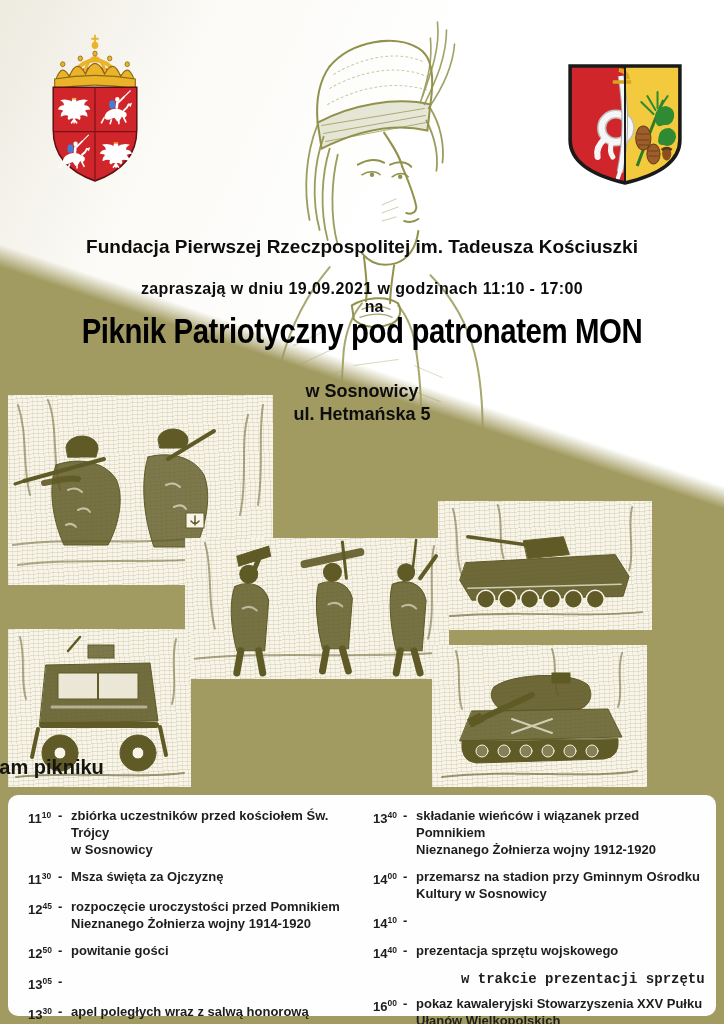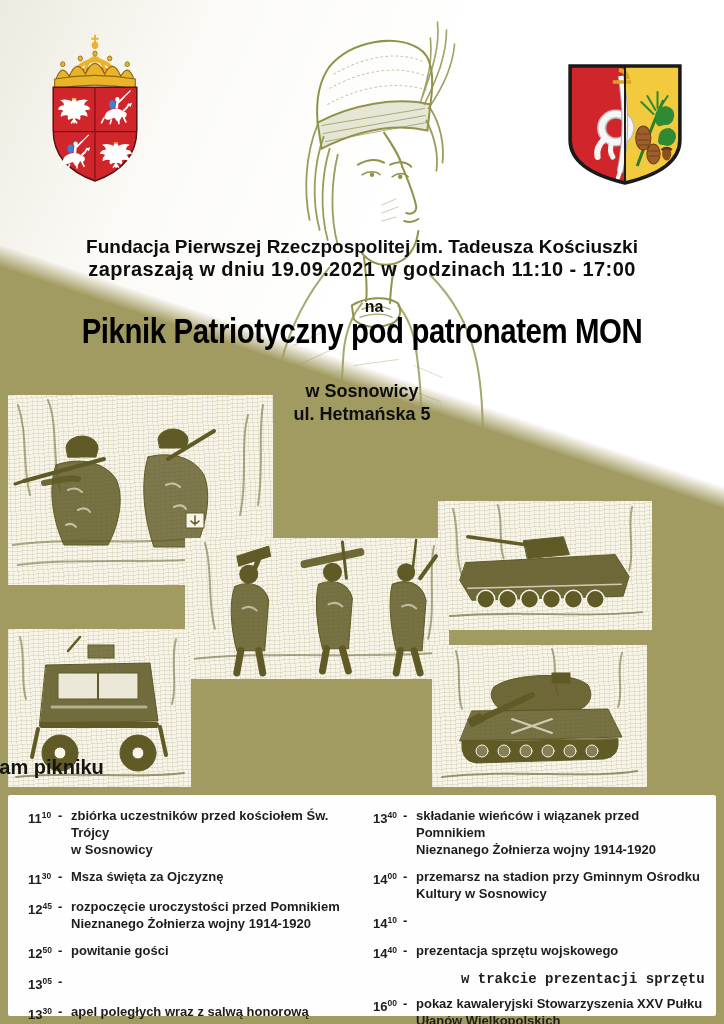--- a/index.html
+++ b/index.html
@@ -15,21 +15,21 @@
   
   .portrait{position:absolute;left:233px;top:4px;width:282px;height:452px;z-index:1;opacity:.96;}
   
   .emblem{position:absolute;z-index:6;}
   .emblem.left{left:40px;top:33px;}
   .emblem.right{left:564px;top:62px;}
   
   .txt{position:absolute;left:0;right:0;text-align:center;color:#0d0d0d;font-weight:bold;z-index:5;}
   .h1{top:236px;font-size:19px;}
   .h2{top:246px;font-size:19px;}
-  .h3{top:258px;font-size:20px;letter-spacing:.4px;}
+  .h3{top:280px;font-size:16px;letter-spacing:.4px;}
   .na{top:298px;font-size:16px;margin-left:24px;}
   .title{top:313px;font-size:35px;letter-spacing:-.5px;transform:scaleX(.84);line-height:1.05;color:#000;}
   .loc1{top:381px;font-size:18px;}
   .loc2{top:404px;font-size:18px;}
   .proghead{position:absolute;left:0;right:0;top:756px;text-align:left;font-weight:bold;
     font-size:20px;color:#141411;z-index:5;}
   .proghead span{position:relative;left:-54px;}
   
   .sk{position:absolute;z-index:3;
     background:
@@ -37,21 +37,21 @@
       repeating-linear-gradient(88deg, rgba(107,101,48,.10) 0 1px, rgba(0,0,0,0) 1px 5px),
       #f8f5e8;}
   .sk svg{display:block;width:100%;height:100%;}
   .sk1{left:8px;top:395px;width:265px;height:190px;}
   .sk2{left:185px;top:538px;width:264px;height:141px;}
   .sk3{left:438px;top:501px;width:214px;height:129px;}
   .sk4{left:8px;top:629px;width:183px;height:158px;}
   .sk5{left:432px;top:645px;width:215px;height:142px;}
   
   .panel{position:absolute;left:8px;top:795px;width:708px;height:221px;background:#fefefe;
-    border-radius:2px;z-index:4;}
+    border-radius:10px;z-index:4;}
   .cols{display:flex;padding:12px 10px 0 20px;gap:12px;}
   .col{flex:1;min-width:0;}
   .pitem{display:flex;align-items:flex-start;margin-bottom:10px;color:#1d1d1b;font-weight:bold;
     font-size:13px;line-height:17px;}
   .ph{flex:0 0 30px;white-space:nowrap;}
   .ph sup{font-size:8.5px;vertical-align:super;letter-spacing:0;}
   .pdash{flex:0 0 13px;}
   .ptxt{white-space:pre-line;}
   .pnote{font-size:14px;font-weight:bold;color:#1d1d1b;margin:-2px 0 8px 88px;font-family:Liberation Mono, monospace;}
 </style>
@@ -408,21 +408,21 @@
           <span class="pdash">-</span>
           <span class="ptxt">apel poległych wraz z salwą honorową
 Kompanii Reprezentacyjnej Wojska Polskiego</span>
         </div>
       </div>
       <div class="col">
         <div class="pitem">
           <span class="ph"><span>13</span><sup>40</sup></span>
           <span class="pdash">-</span>
           <span class="ptxt">składanie wieńców i wiązanek przed Pomnikiem
-Nieznanego Żołnierza wojny 1914-1920</span>
+Nieznanego Żołnierza wojny 1912-1920</span>
         </div>
         <div class="pitem">
           <span class="ph"><span>14</span><sup>00</sup></span>
           <span class="pdash">-</span>
           <span class="ptxt">przemarsz na stadion przy Gminnym Ośrodku
 Kultury w Sosnowicy</span>
         </div>
         <div class="pitem">
           <span class="ph"><span>14</span><sup>10</sup></span>
           <span class="pdash">-</span>

